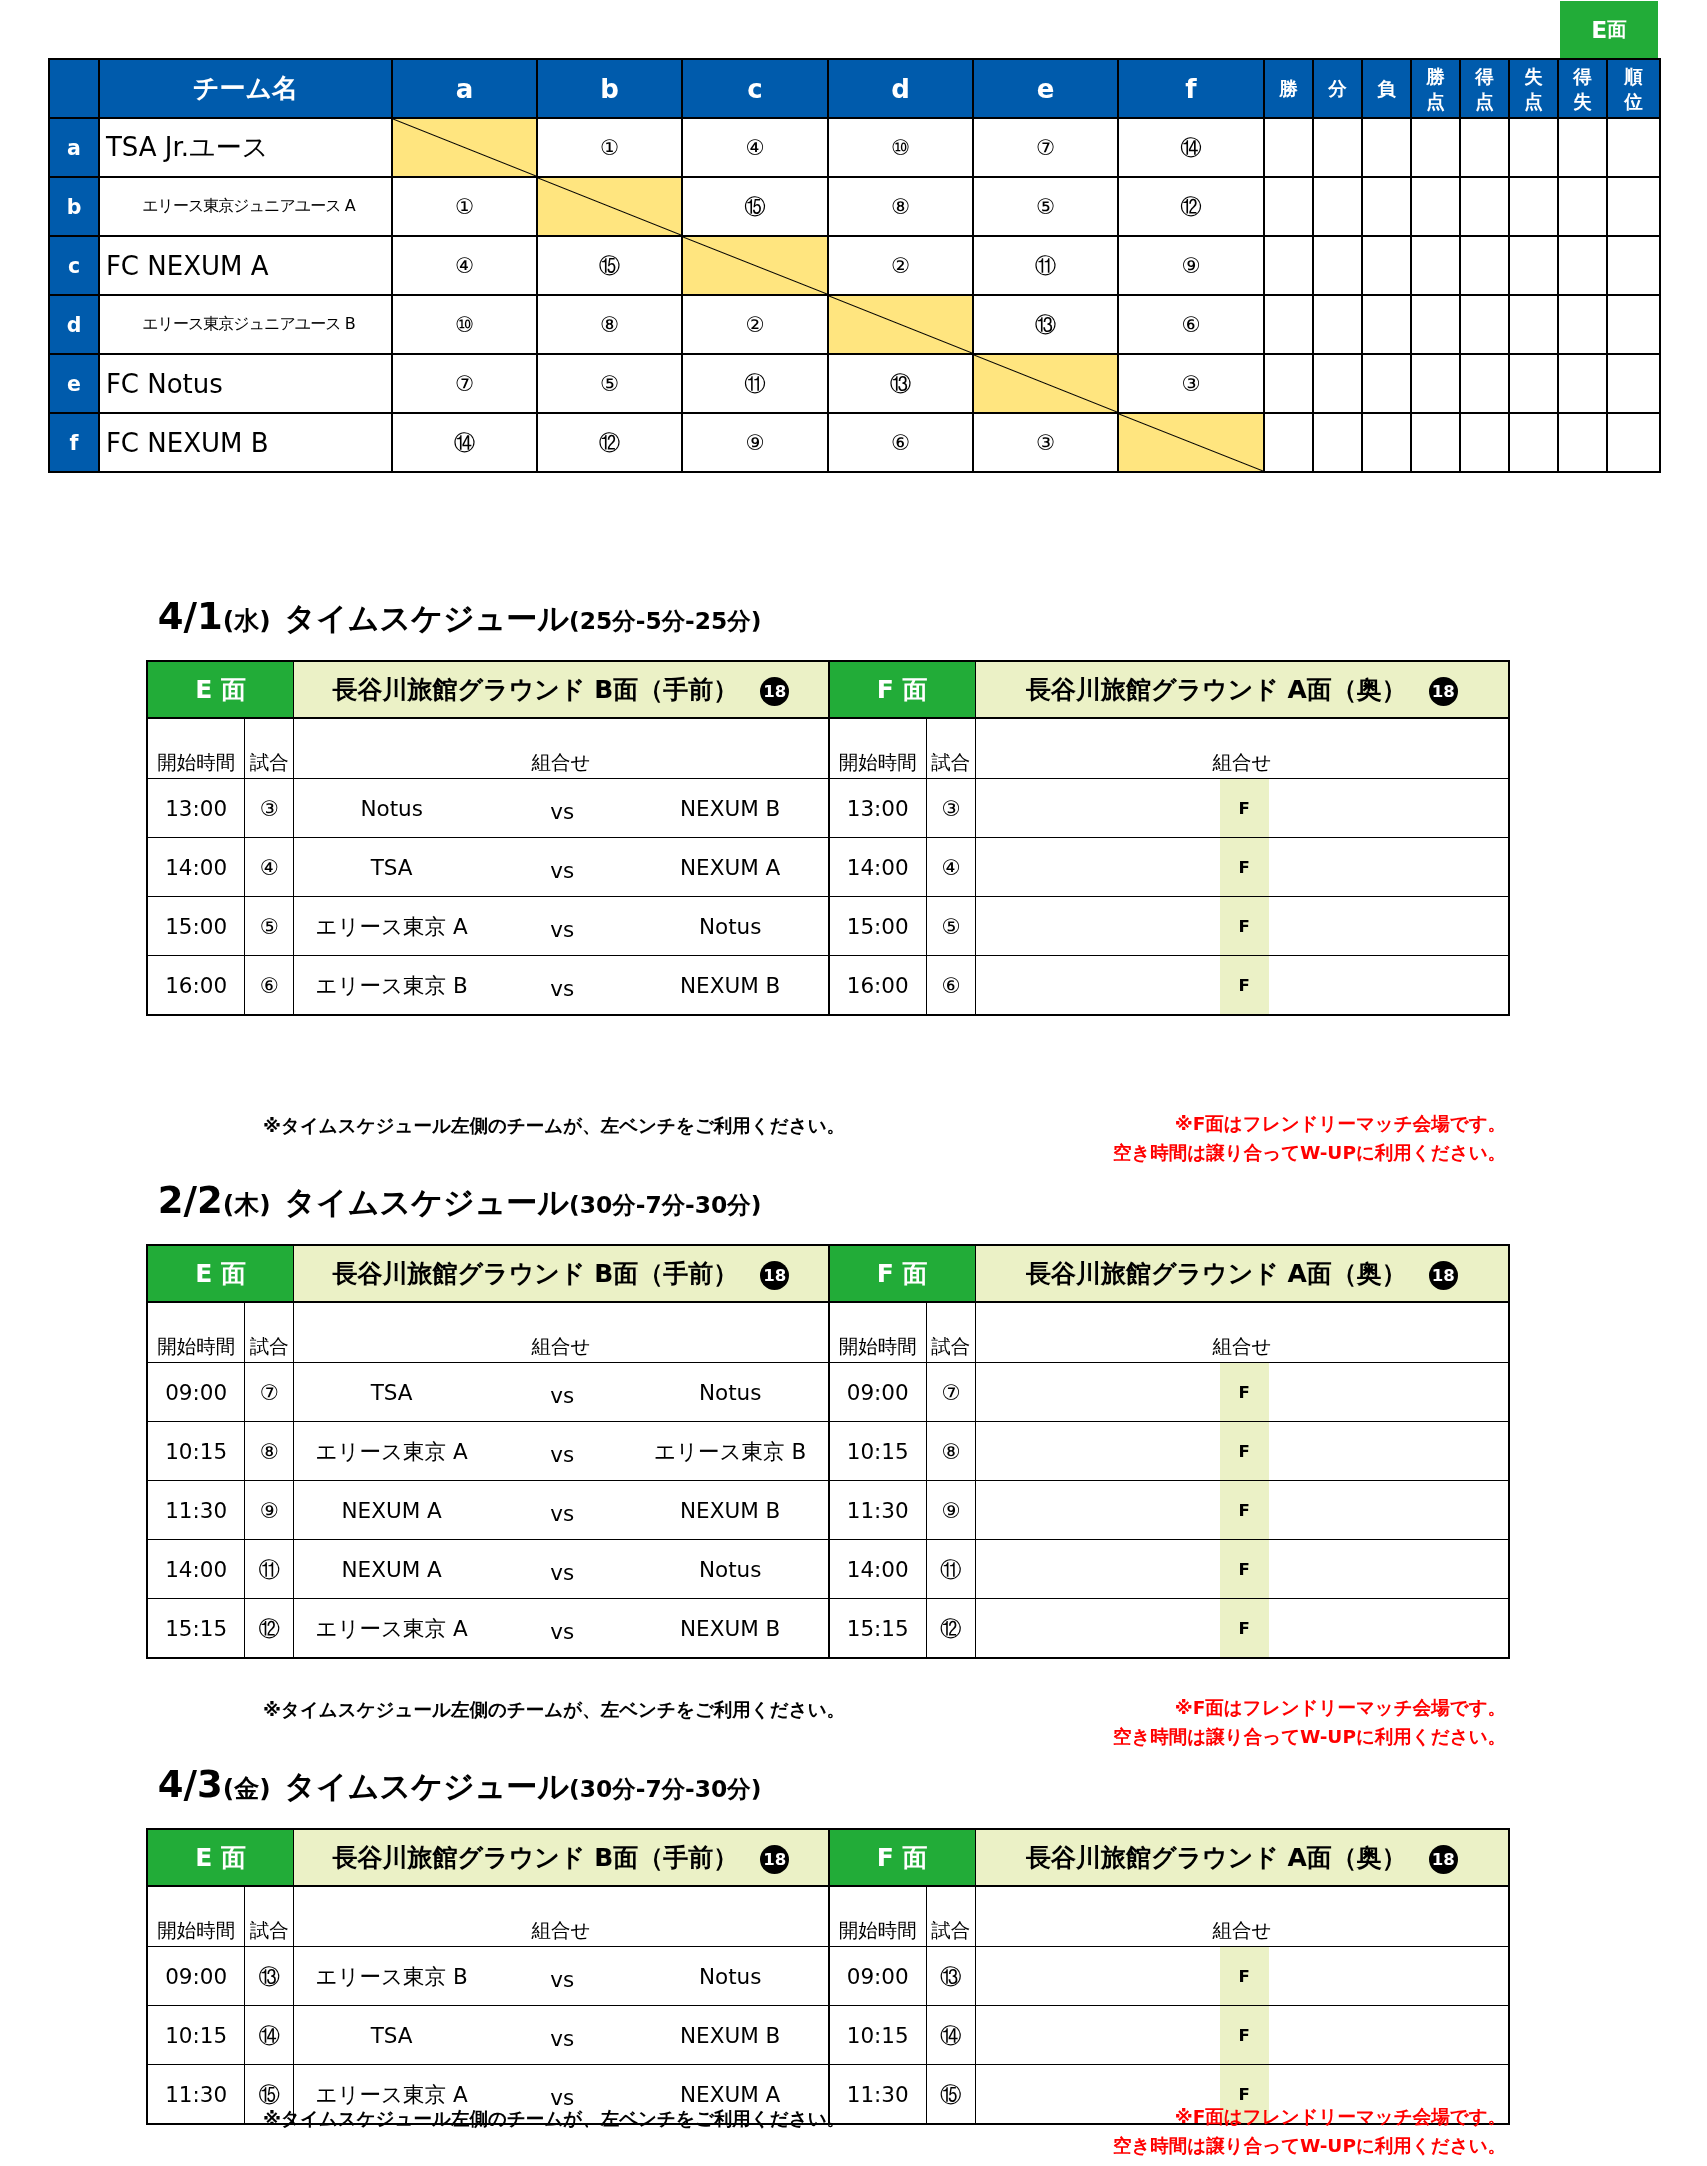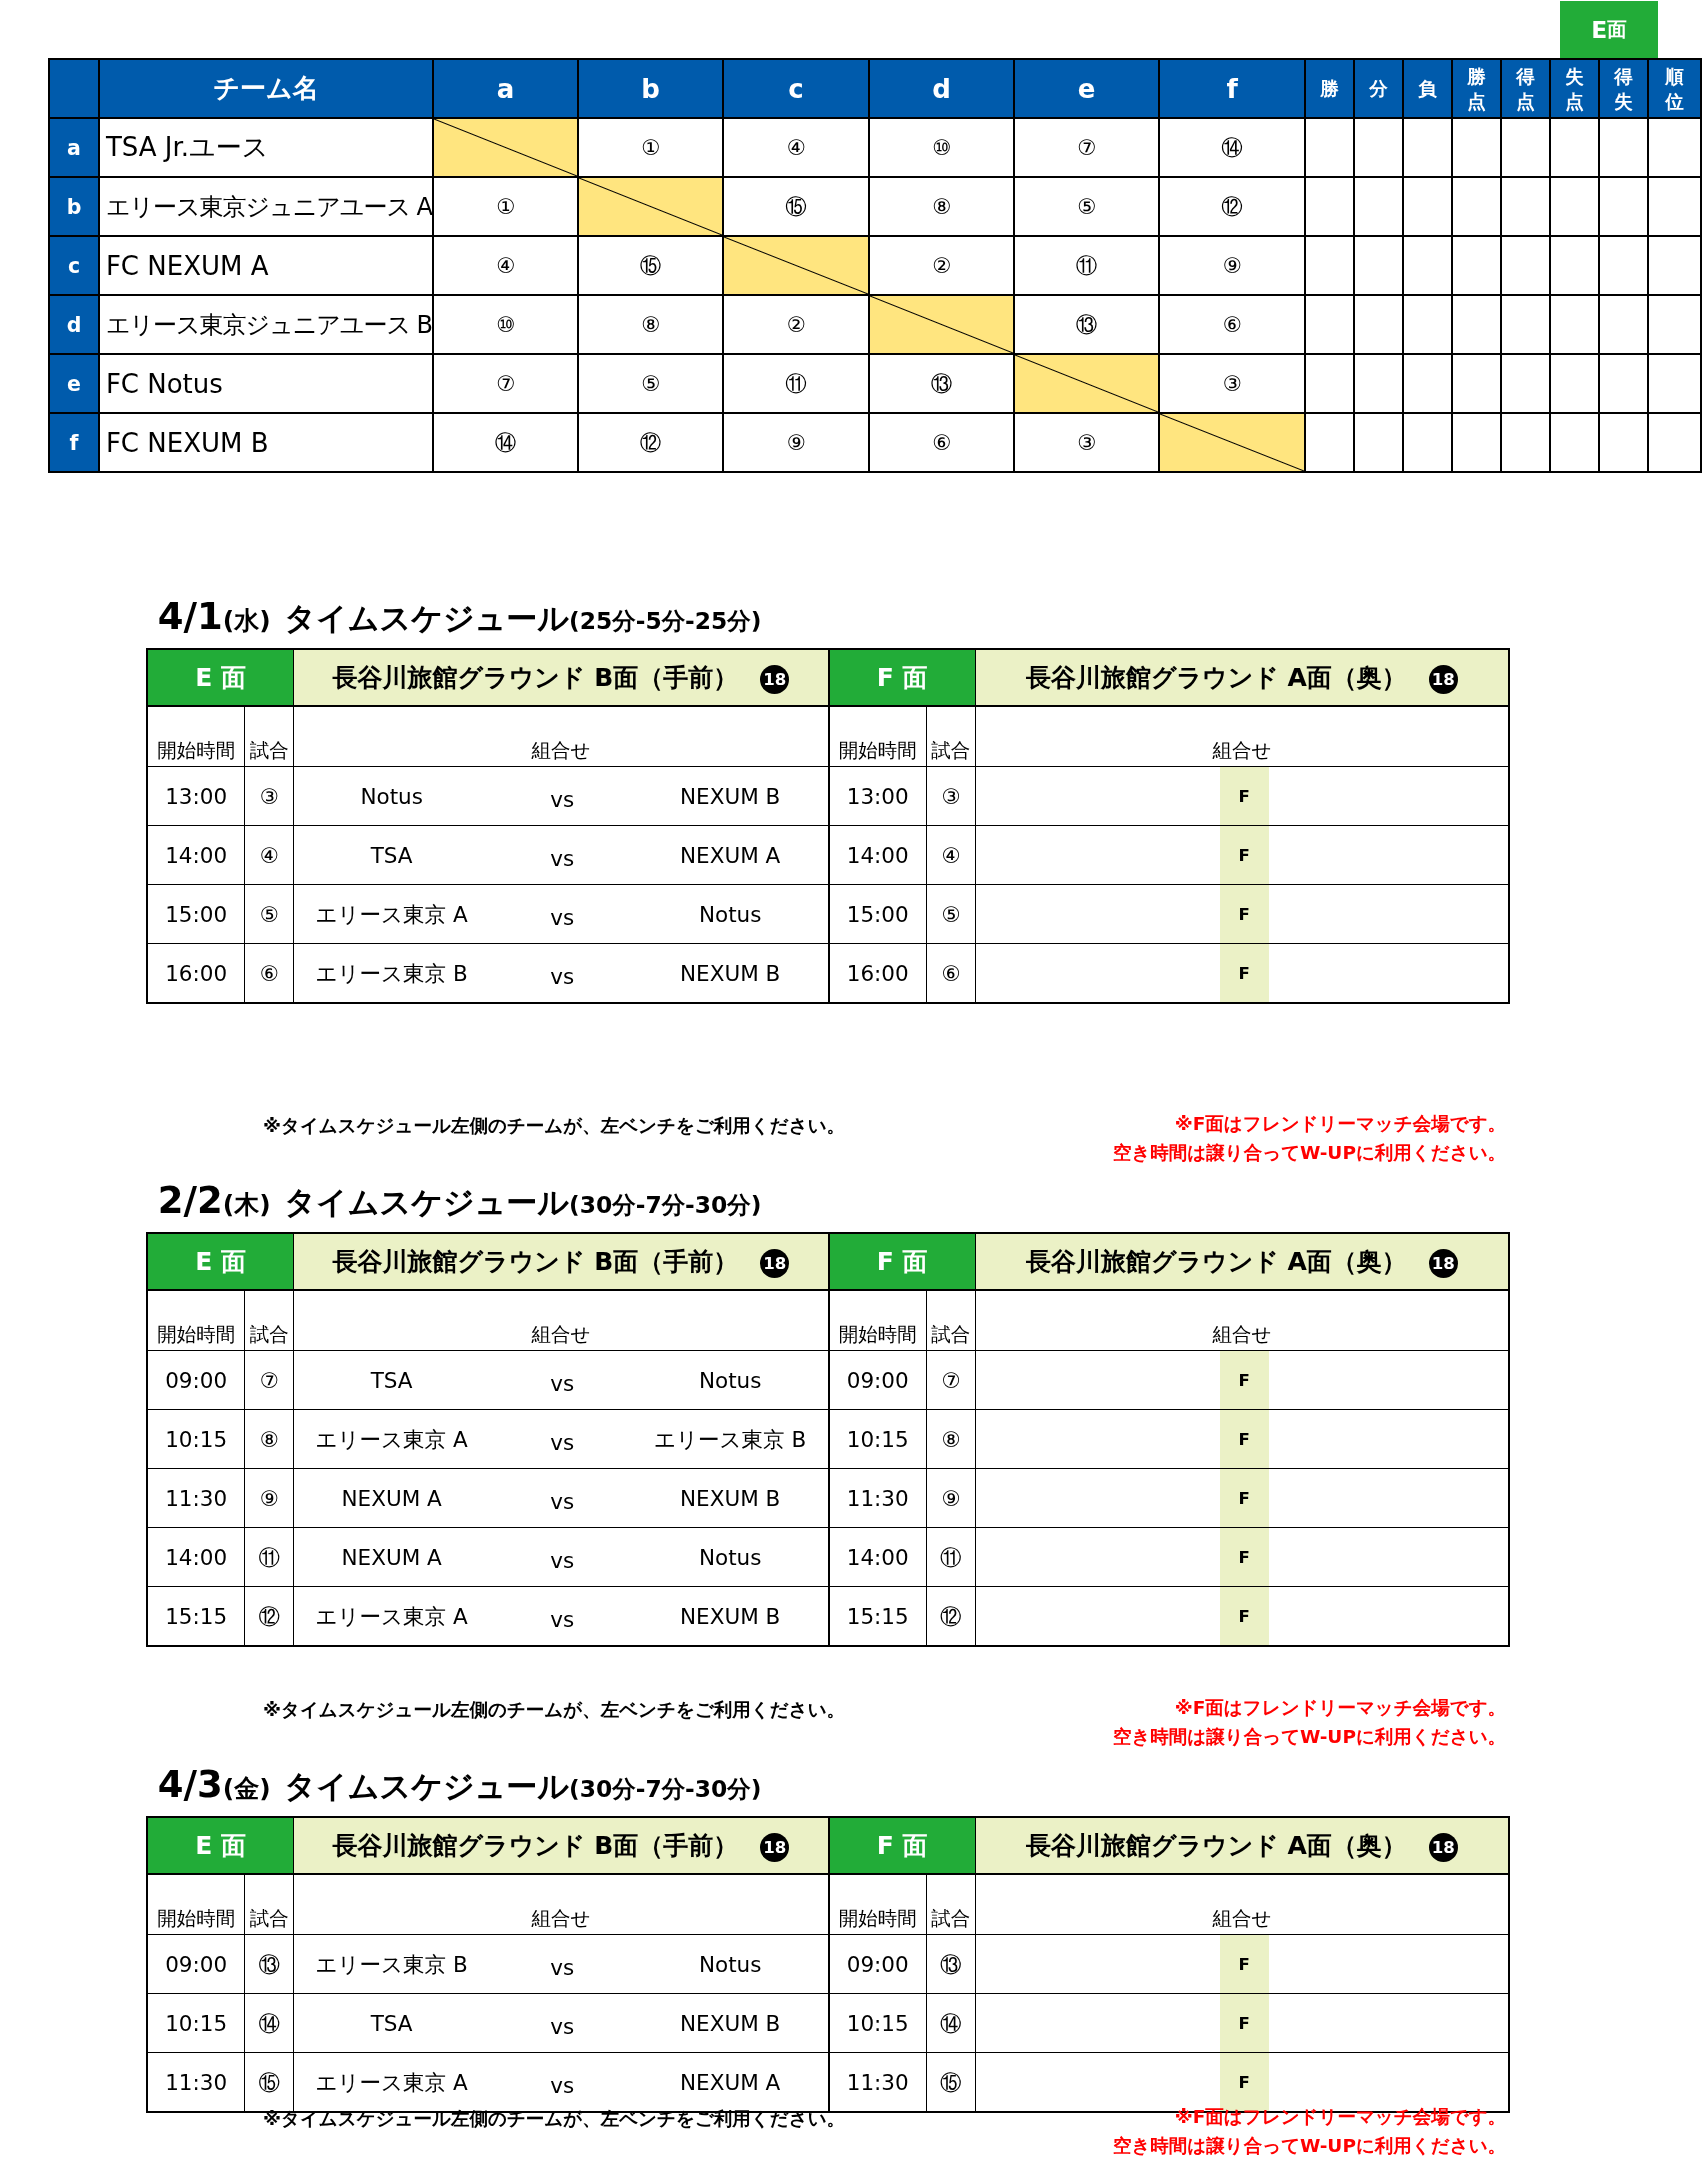--- a/index.html
+++ b/index.html
@@ -14,35 +14,35 @@
 
   
   .league { position:absolute; left:48px; top:58px; border-collapse:collapse;
             border:2.9px solid #000; table-layout:fixed; }
   .league td, .league th { border:2px solid #000; padding:0; text-align:center;
             vertical-align:middle; height:57px; overflow:hidden; }
   .league th { background:#005bac; color:#fff; font-weight:bold; font-size:26px; }
   .league th.stat { font-size:18.5px; line-height:25px; }
   .league td.idx { background:#005bac; color:#fff; font-weight:bold; font-size:20.5px; }
   .league td.name { text-align:left; padding-left:5.9px; font-size:26px; white-space:nowrap; }
-  .league td.name.small { font-size:24px; letter-spacing:-1px;text-align:center; }
+  .league td.name.small { font-size:16px; letter-spacing:-1px;text-align:center; }
   .league td.cell { font-size:21.5px; }
   .league td.diag { background:#ffe57f;
       background-image:linear-gradient(to top right, transparent calc(50% - 1px), #000 50%, transparent calc(50% + 1px));
       background-image:linear-gradient(to bottom left, #ffe57f calc(50% - 1px), #000 50%, #ffe57f calc(50% + 1px)); }
 
   
   .day { position:absolute; left:146px; width:1364px; }
   .day-title { position:absolute; left:11.7px; top:-49px; white-space:nowrap; font-weight:bold; }
   .day-title .date { font-size:37px; }
   .day-title .dow { font-size:25px; }
   .day-title .label { font-size:31px; margin-left:13.7px; }
   .day-title .timing { font-size:23.4px; }
 
-  .sched { position:absolute; top:4px; left:0; border-collapse:collapse; border:2.9px solid #000; table-layout:fixed; }
+  .sched { position:absolute; top:16px; left:0; border-collapse:collapse; border:2.9px solid #000; table-layout:fixed; }
   .sched td { border:1px solid #000; padding:0; text-align:center; vertical-align:middle; overflow:hidden; white-space:nowrap; }
   .sched tr.head td { height:55px; border-bottom:2.9px solid #000; font-weight:bold; }
   .sched td.court { background:#22ac38; color:#fff; font-size:25px; }
   .sched td.venue { background:#ebf1c6; font-size:25px; letter-spacing:0px; }
   .sched td.mid { border-left:2.9px solid #000; }
   .circ18 { display:inline-block; width:29px; height:29px; border-radius:50%; background:#000; color:#fff;
             font-size:16.6px; line-height:29px; text-align:center; font-weight:bold; vertical-align:middle; margin-left:22px; }
   .sched tr.colhead td { height:57px; vertical-align:bottom; font-size:19.5px; padding-bottom:2px;margin-left:32px; }
   .sched tr.game td { height:58px; font-size:21.5px; }
   .sched td.num { font-size:19.5px; }

